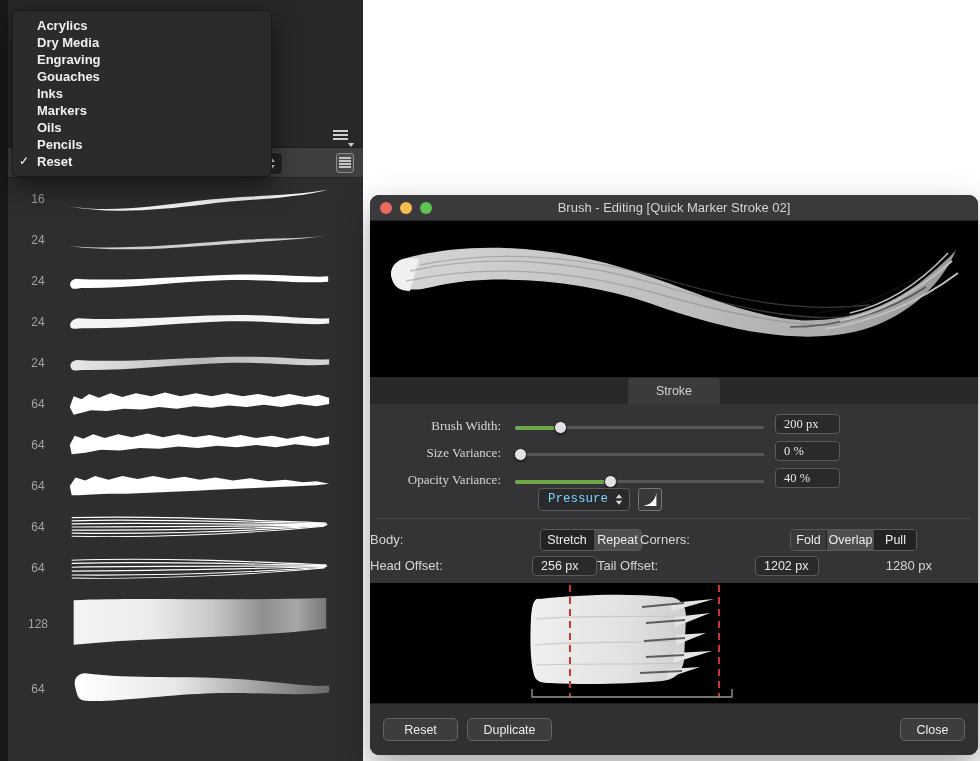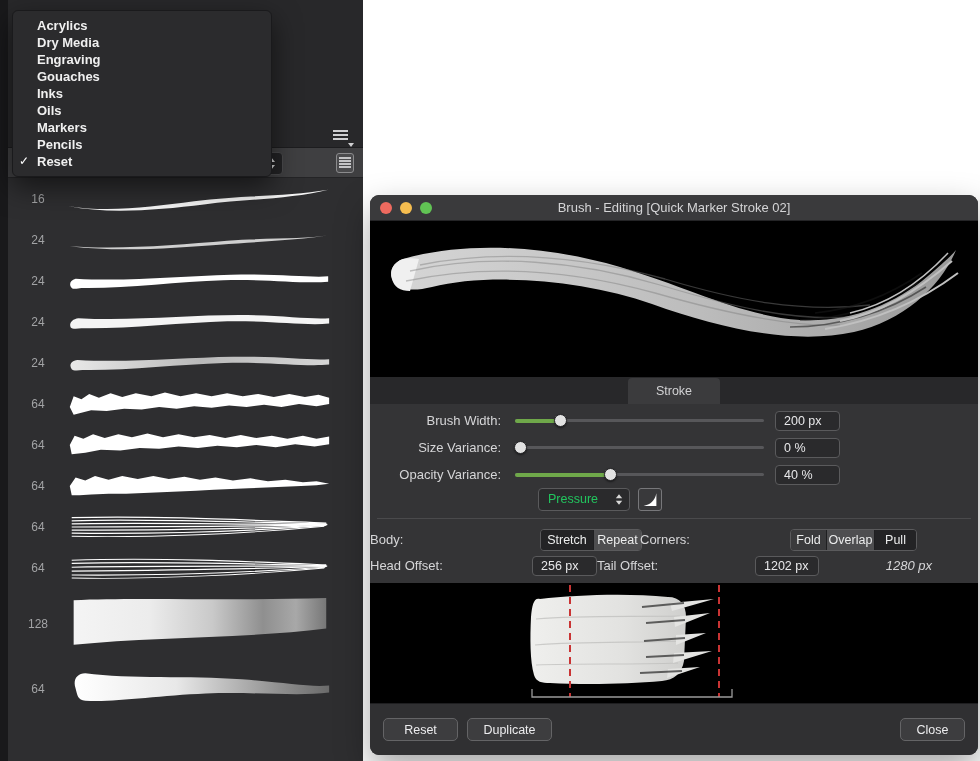--- a/index.html
+++ b/index.html
@@ -49,34 +49,34 @@
   .tl.close { background:var(--tl-close); } .tl.min { background:var(--tl-min); } .tl.zoom { background:var(--tl-zoom); }
 
   .preview-top { position:absolute; left:0; top:26px; width:608px; height:156px; background:#000; }
   .preview-top svg { width:100%; height:100%; display:block; }
 
   .tabrow { position:absolute; left:0; top:182px; width:608px; height:27px; background:#28282a; }
   .tab { position:absolute; left:258px; top:1px; width:92px; height:26px; background:#3b3b3d;
     border-radius:4px 4px 0 0; color:#d2d2d4; font-size:12.5px; text-align:center; line-height:26px; }
 
   .content { position:absolute; left:0; top:209px; width:608px; height:179px; background:#343436; }
-  .srow { display:flex; align-items:center; height:27px; }
+  .srow { display:flex; align-items:flex-end; height:27px;font-family:Liberation Serif, serif; }
   .srow:first-child { margin-top:3px; }
   .slabel { flex:0 0 138px; text-align:right; padding-right:7px; color:#d6d6d8; font-size:13px; }
   .strack { position:relative; flex:0 0 249px; height:13px; margin-left:7px; }
   .strack .rail { position:absolute; left:0; right:0; top:5px; height:3px; background:#57575a; border-radius:2px; }
   .strack .sfill { position:absolute; left:0; top:4.5px; height:4px; background:var(--green); border-radius:2px; }
   .strack .sthumb { position:absolute; top:0; width:13px; height:13px; border-radius:50%;
     background:#e2e2e2; border:1px solid #232325; box-shadow:0 1px 2px rgba(0,0,0,.5); }
   .vbox { margin-left:11px; width:65px; height:20px; background:#2a2a2c; border:1px solid #5a5a5c;
     border-radius:4px; color:#e8e8ea; font-size:12.5px; line-height:18px; padding-left:8px; }
 
   .pressure-row { position:absolute; left:0; top:84px; width:608px; height:24px; }
   .pressure-dd { position:absolute; left:168px; top:0; width:92px; height:23px; background:#2a2a2c;
-    border:1px solid #5a5a5c; border-radius:4px; color:#22c55e; font-size:12.5px; line-height:21px; padding-left:9px; }
+    border:1px solid #5a5a5c; border-radius:4px; color:#7dd3fc; font-size:12.5px; line-height:21px; padding-left:9px;font-family:Liberation Mono, monospace; }
   .pressure-dd .steppers { position:absolute; right:6px; top:4px; transform:scale(.8); }
   .ramp-btn { position:absolute; left:268px; top:0; width:24px; height:23px; background:#39393b;
     border:1px solid #77777a; border-radius:3px; padding:2px; }
   .ramp-btn svg { width:100%; height:100%; display:block; }
 
   .content .divider { position:absolute; left:7px; right:7px; top:114px; height:1px; background:#4a4a4c; }
 
   .bc-row { position:absolute; left:0; top:125px; width:608px; height:22px; }
   .ctl-label { position:absolute; color:#d6d6d8; font-size:13px; line-height:22px; text-align:left; }
   #body-label { left:0; width:162px; }
@@ -90,21 +90,21 @@
   .seg.selected { background:#4e4e50; }
   .seg + .seg { border-left:1px solid #1f1f21; }
 
   .offsets-row { position:absolute; left:0; top:152px; width:608px; height:21px; }
   #head-label { left:0; width:158px; line-height:20px; }
   #tail-label { left:227px; width:153px; line-height:20px; }
   .obox { position:absolute; top:0; height:20px; background:#2a2a2c; border:1px solid #5a5a5c; border-radius:4px;
     color:#e8e8ea; font-size:12.5px; line-height:18px; padding-left:8px; }
   #head-box { left:162px; width:65px; }
   #tail-box { left:385px; width:64px; }
-  .total-w { position:absolute; right:46px; top:0; color:#d6d6d8; font-size:13px; line-height:20px;font-style:italic; }
+  .total-w { position:absolute; right:46px; top:0; color:#d6d6d8; font-size:13px; line-height:20px; }
 
   .preview-bottom { position:absolute; left:0; top:388px; width:608px; height:120px; background:#000; }
   .preview-bottom svg { width:100%; height:100%; display:block; }
 
   .footer { position:absolute; left:0; top:508px; width:608px; height:52px; background:#303032;
     border-top:1px solid #1e1e20; display:flex; align-items:center; padding:0 13px; gap:9px; }
   .btn { height:23px; background:#3d3d3f; border:1px solid #646466; border-radius:5px;
     color:#ececee; font-size:12.5px; font-family:"Liberation Sans",sans-serif; }
   #btn-reset { width:75px; } #btn-duplicate { width:85px;text-align:center; } #btn-close { width:65px; margin-left:auto; }
 
@@ -294,22 +294,22 @@
           </svg>
         </div>
       </div>
 
     <div class="cat-menu" id="category-menu">
         <div class="menu-item"><span class="check"></span><span>Acrylics</span></div>
         <div class="menu-item"><span class="check"></span><span>Dry Media</span></div>
         <div class="menu-item"><span class="check"></span><span>Engraving</span></div>
         <div class="menu-item"><span class="check"></span><span>Gouaches</span></div>
         <div class="menu-item"><span class="check"></span><span>Inks</span></div>
+        <div class="menu-item"><span class="check"></span><span>Markers</span></div>
         <div class="menu-item"><span class="check"></span><span>Oils</span></div>
-        <div class="menu-item"><span class="check"></span><span>Markers</span></div>
         <div class="menu-item"><span class="check"></span><span>Pencils</span></div>
         <div class="menu-item"><span class="check">✓</span><span>Reset</span></div>
       </div>
   </section>
 
   <section class="dialog">
     <div class="titlebar">
       <div class="traffic">
         <span class="tl close"></span>
         <span class="tl min"></span>

